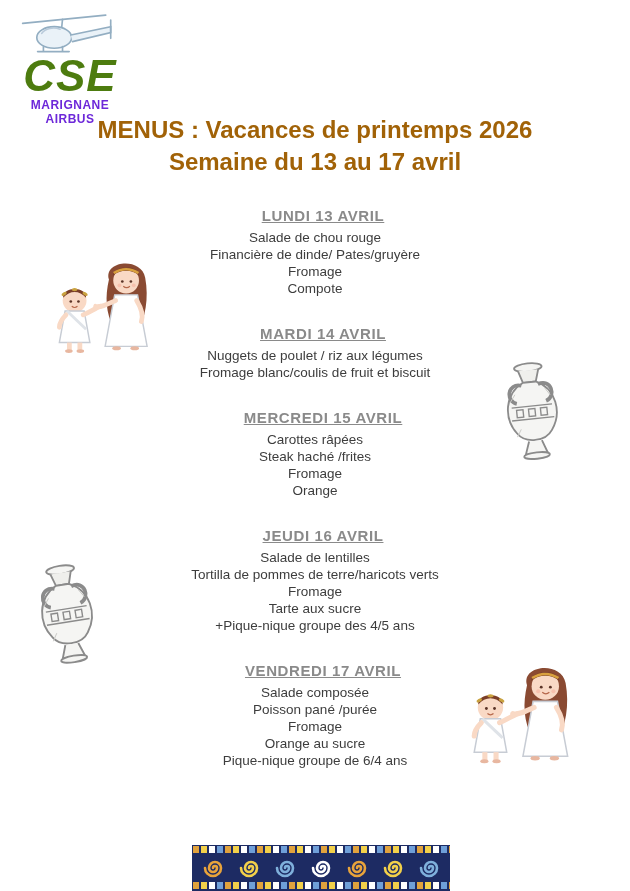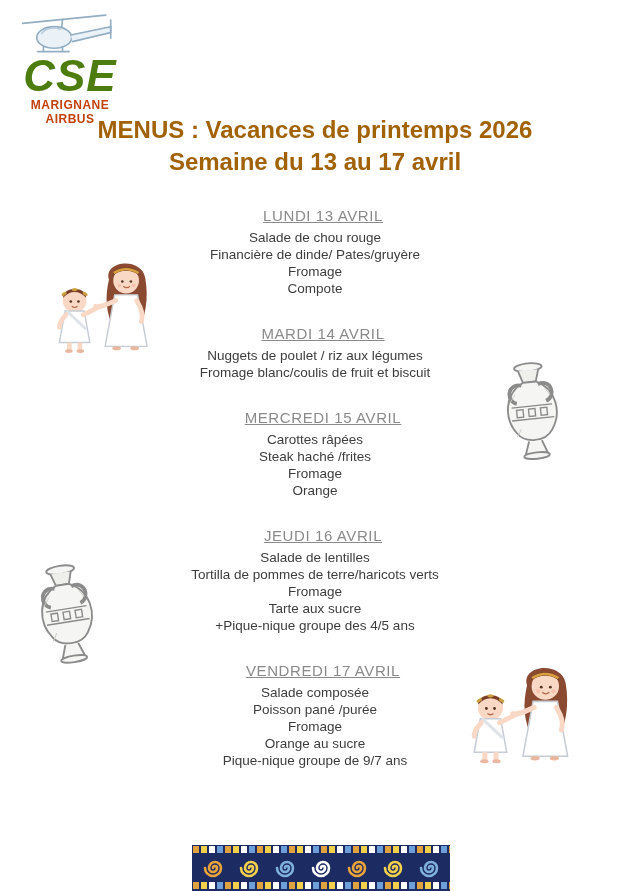--- a/index.html
+++ b/index.html
@@ -10,33 +10,33 @@
     font-family:"Liberation Sans", sans-serif;
   }
   
   .logo { position:absolute; top:10px; left:12px; width:116px; text-align:center; }
   .heli { display:block; width:108px; height:50px; margin:0 auto -6px auto; }
   .cse-text {
     font-size:44px; font-weight:bold; font-style:italic;
     color:#4d7c0f; letter-spacing:1px; line-height:1.0;
   }
   .logo-sub {
-    font-size:12px; font-weight:bold; color:#c2410c;
+    font-size:12px; font-weight:bold; color:#6d28d9;
     letter-spacing:0.5px; line-height:1.2;
   }
   
   .title {
     padding-top:114px; text-align:center;
     color:#a16207; font-weight:bold; font-size:24px; line-height:1.35;
   }
   
   .menu { margin-top:28px; text-align:center; }
   .day { margin-bottom:28px; }
   .day-heading {
-    font-size:15px; font-weight:normal; color:#8a8a8a;
+    font-size:15px; font-weight:bold; color:#8a8a8a;
     letter-spacing:0.6px; text-decoration:underline;
     line-height:18px; margin-bottom:4px;margin-left:16px;
   }
   .menu-item { font-size:13.5px; color:#3d3d3d; line-height:17px; }
   
   .deco { position:absolute; pointer-events:none; }
   .kids-left  { left:46px;  top:246px; width:124px; height:112px; }
   .amph-right { left:486px; top:358px; width:94px;  height:118px; transform:rotate(-6deg); }
   .amph-left  { left:20px;  top:560px; width:96px;  height:120px; transform:rotate(-9deg); }
   .kids-right { left:460px; top:650px; width:132px; height:118px; }
@@ -169,21 +169,21 @@
       <div class="menu-item">Tarte aux sucre</div>
       <div class="menu-item">+Pique-nique groupe des 4/5 ans</div>
     </section>
 
     <section class="day">
       <h2 class="day-heading">VENDREDI 17 AVRIL</h2>
       <div class="menu-item">Salade composée</div>
       <div class="menu-item">Poisson pané /purée</div>
       <div class="menu-item">Fromage</div>
       <div class="menu-item">Orange au sucre</div>
-      <div class="menu-item">Pique-nique groupe de 9/7 ans</div>
+      <div class="menu-item">Pique-nique groupe de 6/4 ans</div>
     </section>
 
   </div>
 
   <svg class="deco kids-left" viewBox="0 0 130 115">
       <use href="#kids-sym"></use>
     </svg>
   <svg class="deco amph-right" viewBox="0 0 100 128">
       <use href="#amph-sym"></use>
     </svg>

